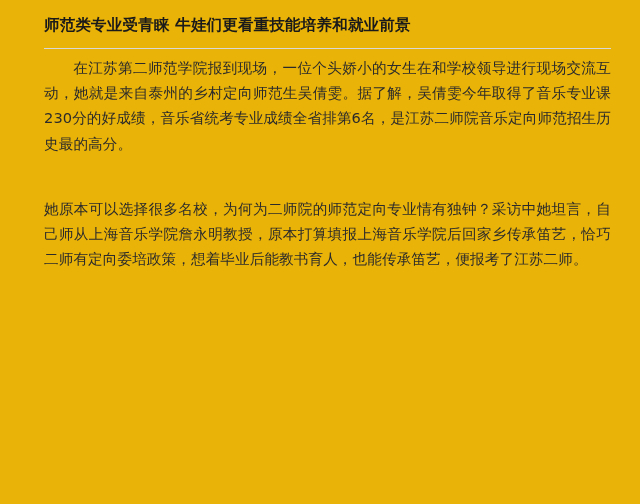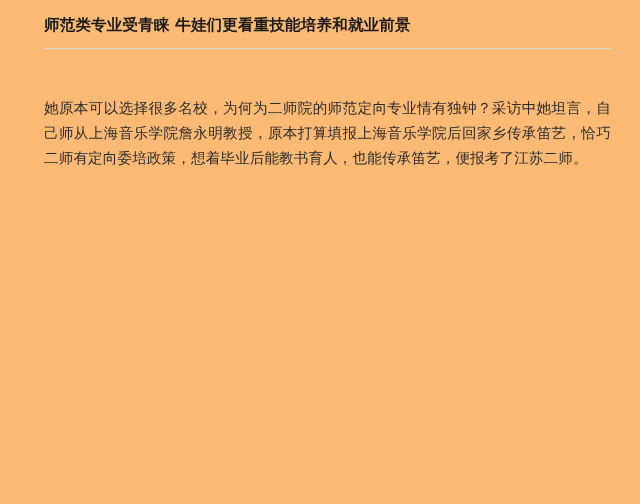--- a/index.html
+++ b/index.html
@@ -12,21 +12,21 @@
     background: #ffffff;
     font-family: "DejaVu Sans", "Liberation Sans", sans-serif;
     overflow: hidden;
   }
   .page {
     position: relative;
     width: 640px;
     height: 504px;
     box-sizing: border-box;
     padding: 0 29px 0 44px;
-    background: #fdba74;
+    background: #eab308;
   }
   .headline {
     margin: 0;
     padding-top: 14px;
     font-size: 15.5px;
     font-weight: bold;
     color: #1a1a1a;
     letter-spacing: 0.2px;
     line-height: 1.5;
   }
@@ -52,15 +52,16 @@
     margin-top: 40px;
   }
 </style>
 </head>
 <body>
 
 <div class="page">
   <h1 class="headline">师范类专业受青睐 牛娃们更看重技能培养和就业前景</h1>
   <div class="rule"></div>
   <div class="article">
+    <p>在江苏第二师范学院报到现场，一位个头娇小的女生在和学校领导进行现场交流互动，她就是来自泰州的乡村定向师范生吴倩雯。据了解，吴倩雯今年取得了音乐专业课230分的好成绩，音乐省统考专业成绩全省排第6名，是江苏二师院音乐定向师范招生历史最的高分。</p>
     <p class="no-indent">她原本可以选择很多名校，为何为二师院的师范定向专业情有独钟？采访中她坦言，自己师从上海音乐学院詹永明教授，原本打算填报上海音乐学院后回家乡传承笛艺，恰巧二师有定向委培政策，想着毕业后能教书育人，也能传承笛艺，便报考了江苏二师。</p>
   </div>
 </div>
 
 </body></html>

